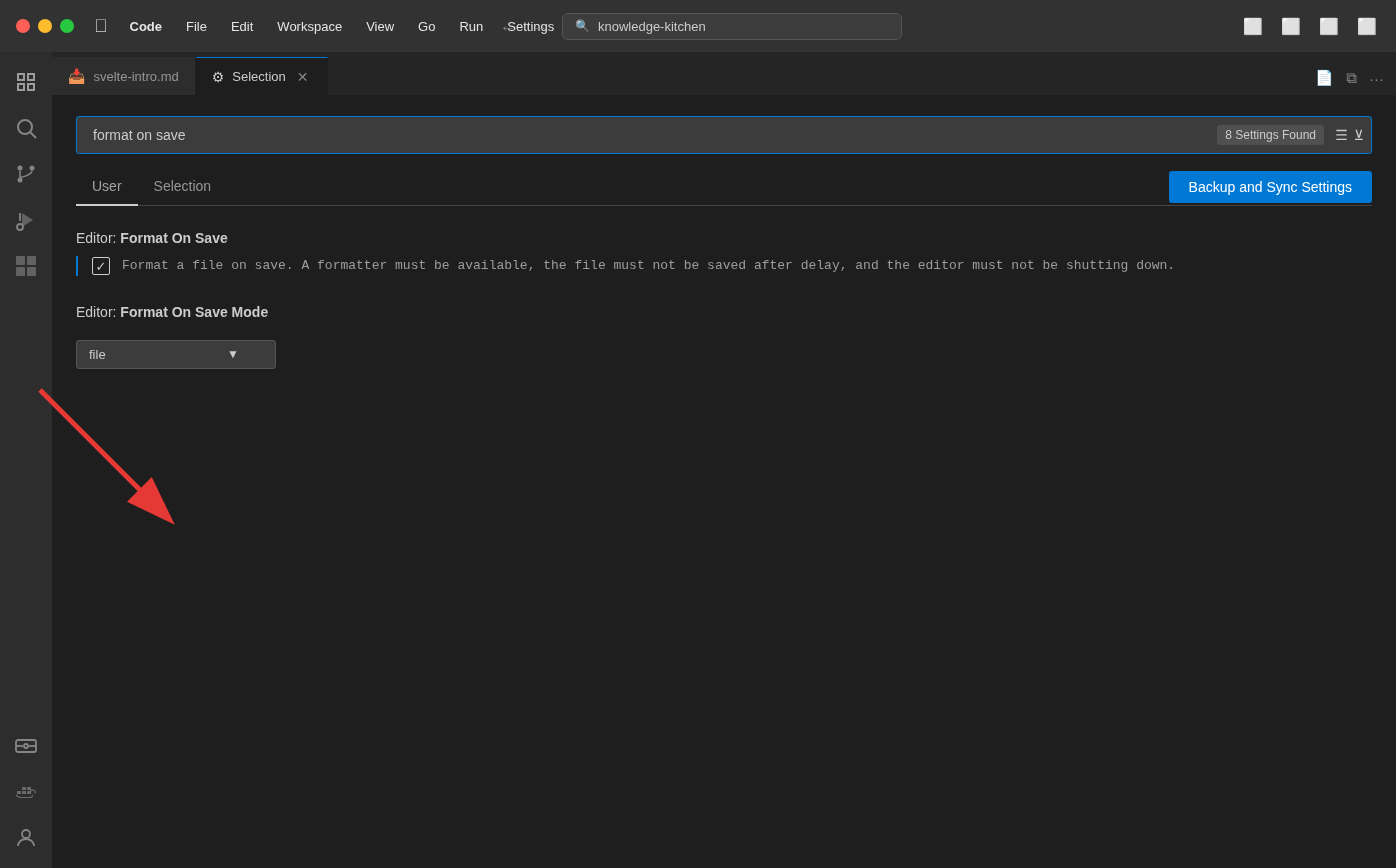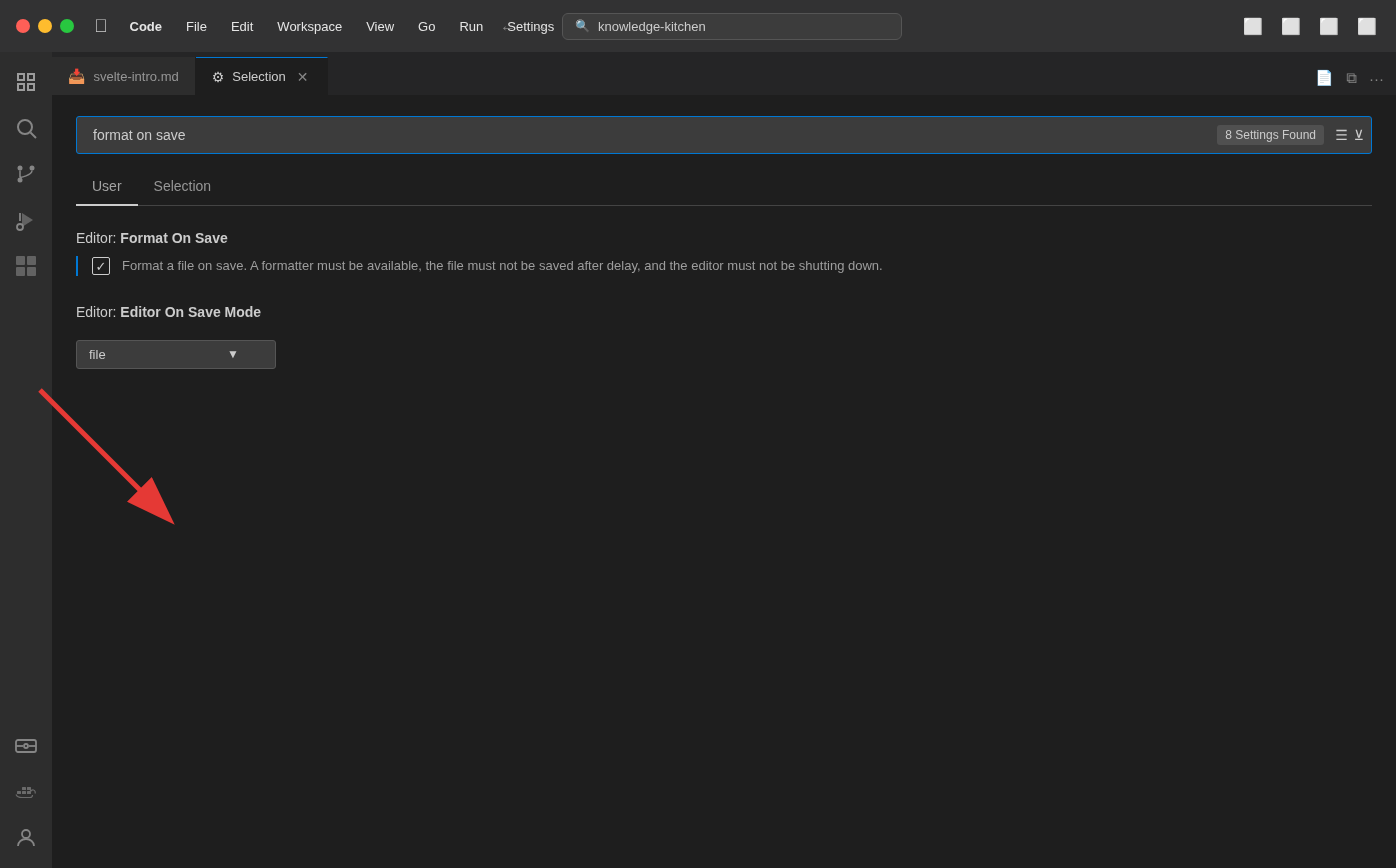--- a/index.html
+++ b/index.html
@@ -287,20 +287,21 @@
       font-size: 14px;
       color: #cccccc;
       margin-bottom: 10px;
     }
     .setting-title strong { font-weight: 700; }
     .setting-description {
       font-size: 13px;
       color: #9d9d9d;
       line-height: 1.5;
       margin-left: 0;
+      font-family: Liberation Mono, monospace;
     }
 
     .checkbox-row {
       display: flex;
       align-items: flex-start;
       gap: 12px;
       margin-bottom: 4px;
     }
     .setting-checkbox {
       width: 18px;
@@ -491,37 +492,38 @@
       </div>
 
       <div class="settings-tabs-row">
         <div class="settings-tab active">
           <span>User</span>
         </div>
         <div class="settings-tab">
           <span>Selection</span>
         </div>
         <div class="settings-tabs-spacer"></div>
+        <button class="backup-sync-btn">Backup and Sync Settings</button>
       </div>
 
       <div class="setting-item">
         <div class="setting-title">
           <span>Editor: </span><strong>Format On Save</strong>
         </div>
         <div class="left-border-bar">
           <div class="checkbox-row">
             <div class="setting-checkbox checked">✓</div>
             <span class="setting-description">Format a file on save. A formatter must be available, the file must not be saved after delay, and the editor must not be shutting down.</span>
           </div>
         </div>
       </div>
 
       <div class="setting-item">
         <div class="setting-title">
-          <span>Editor: </span><strong>Editor On Save Mode</strong>
+          <span>Editor: </span><strong>Format On Save Mode</strong>
         </div>
         <div class="setting-dropdown">
           <span>file</span>
           <span style="color:#cccccc; font-size:12px; margin-left:40px;">▼</span>
         </div>
       </div>
 
     </div>
   </div>
 </div>

